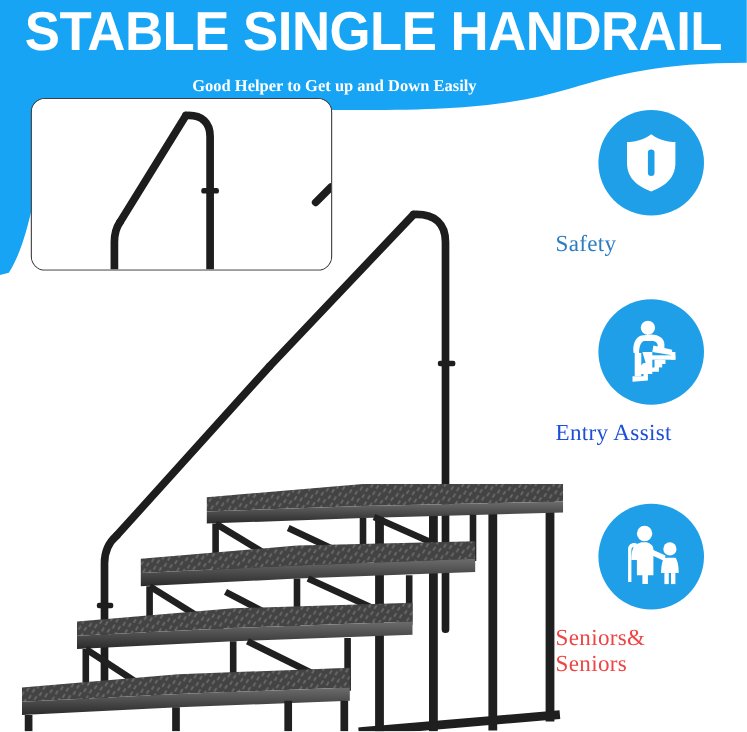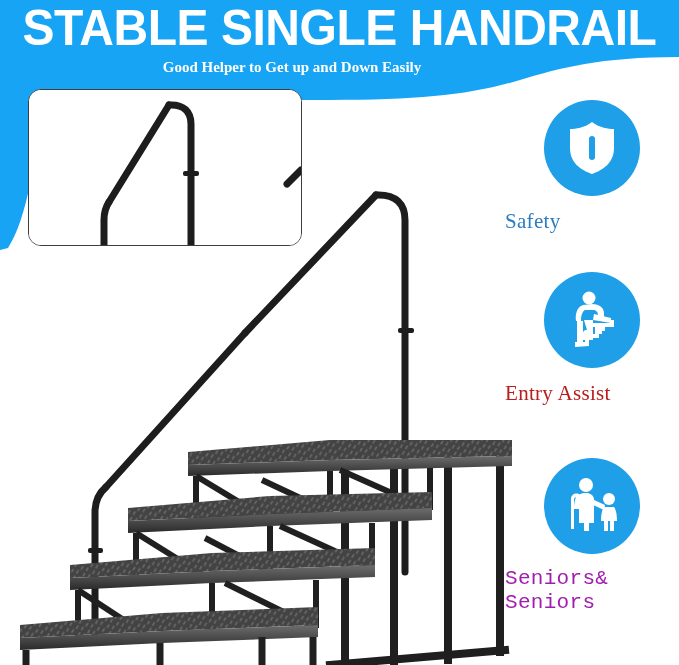--- a/index.html
+++ b/index.html
@@ -59,21 +59,21 @@
     transform: scaleX(0.96);
     transform-origin: center top;
     white-space: nowrap;
   }
 
   #subtitle {
     position: absolute;
     left: 0;
     top: 58px;
     width: 584px;
-    margin: 0;
+    margin: 12px;
     font-family: "Liberation Serif", serif;
     font-weight: bold;
     font-size: 15px;
     line-height: 19px;
     color: #ffffff;
     text-align: center;
     white-space: nowrap;
   }
 
   
@@ -135,22 +135,22 @@
   .feature-icon-circle svg { display: block; }
 
   .feature-label {
     margin-top: 13px;
     font-family: "Liberation Serif", serif;
     font-size: 21px;
     line-height: 24px;
     color: #2b7cc0;
     letter-spacing: 0.3px;
   }
-  .feature-item.f2 .feature-label { color: #a21caf; font-family: Liberation Mono, monospace; }
-  .feature-item.f1 .feature-label { color: #b91c1c; }
+  .feature-item.f2 .feature-label { color: #ef4444; }
+  .feature-item.f1 .feature-label { color: #1d4ed8; }
 </style>
 </head>
 <body>
 
 <div id="page">
 
   <div id="header-banner">
     <svg width="679" height="250" viewBox="0 0 679 250" xmlns="http://www.w3.org/2000/svg">
       <path d="M0,0 L679,0 L679,57
                C 600,57 560,68 520,80

